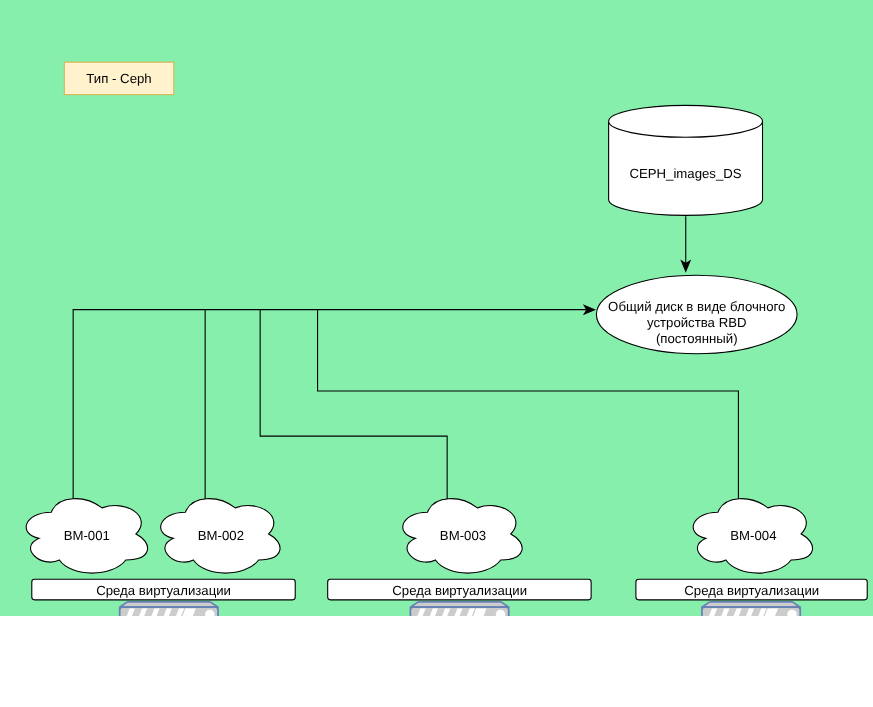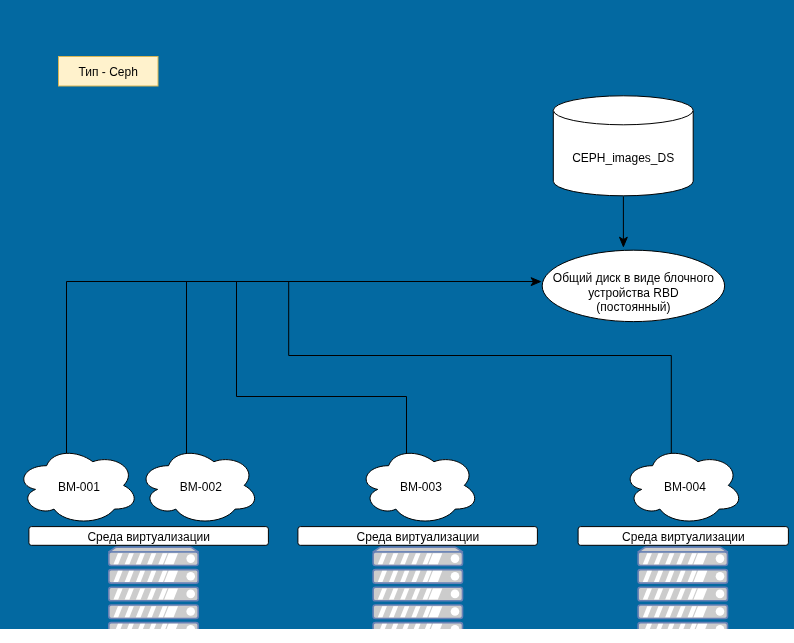--- a/index.html
+++ b/index.html
@@ -1,16 +1,16 @@
 <!DOCTYPE html>
 <html><head>
 <meta charset="utf-8">
 <style>
 html,body{margin:0;padding:0;background:#ffffff;}
-#canvas{position:relative;width:794px;height:629px;background:#0369a1;overflow:hidden;}
+#canvas{position:relative;width:794px;height:560px;background:#86efac;overflow:hidden;}
 svg text{font-family:"Liberation Sans",sans-serif;font-size:12px;fill:#000000;}
 </style>
 </head>
 <body>
 <div id="canvas">
 <svg width="794" height="643" viewBox="0 0 794 643" xmlns="http://www.w3.org/2000/svg">
 <defs>
 <g id="srvunit">
 <rect x="0.8" y="0.8" width="89.4" height="13.5" rx="2.4" fill="#cccccc" stroke="#6881b5" stroke-width="1.6"></rect>
 <path d="M 5.5 13.1 L 10.2 13.1 L 14.6 2.0 L 9.9 2.0 Z" fill="#ffffff"></path>

